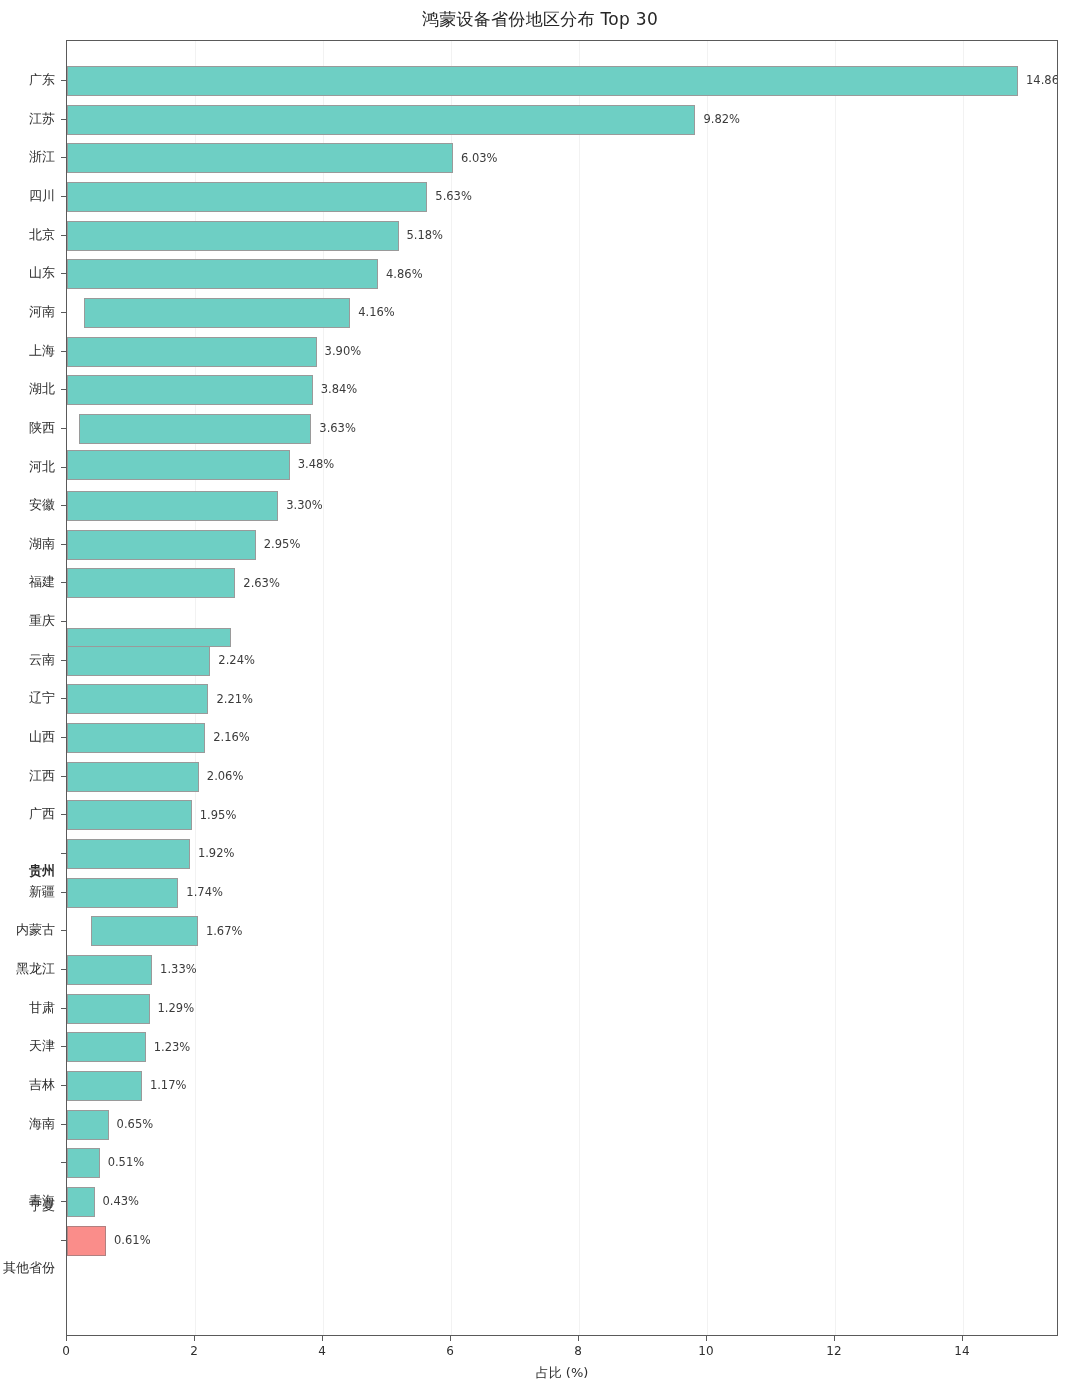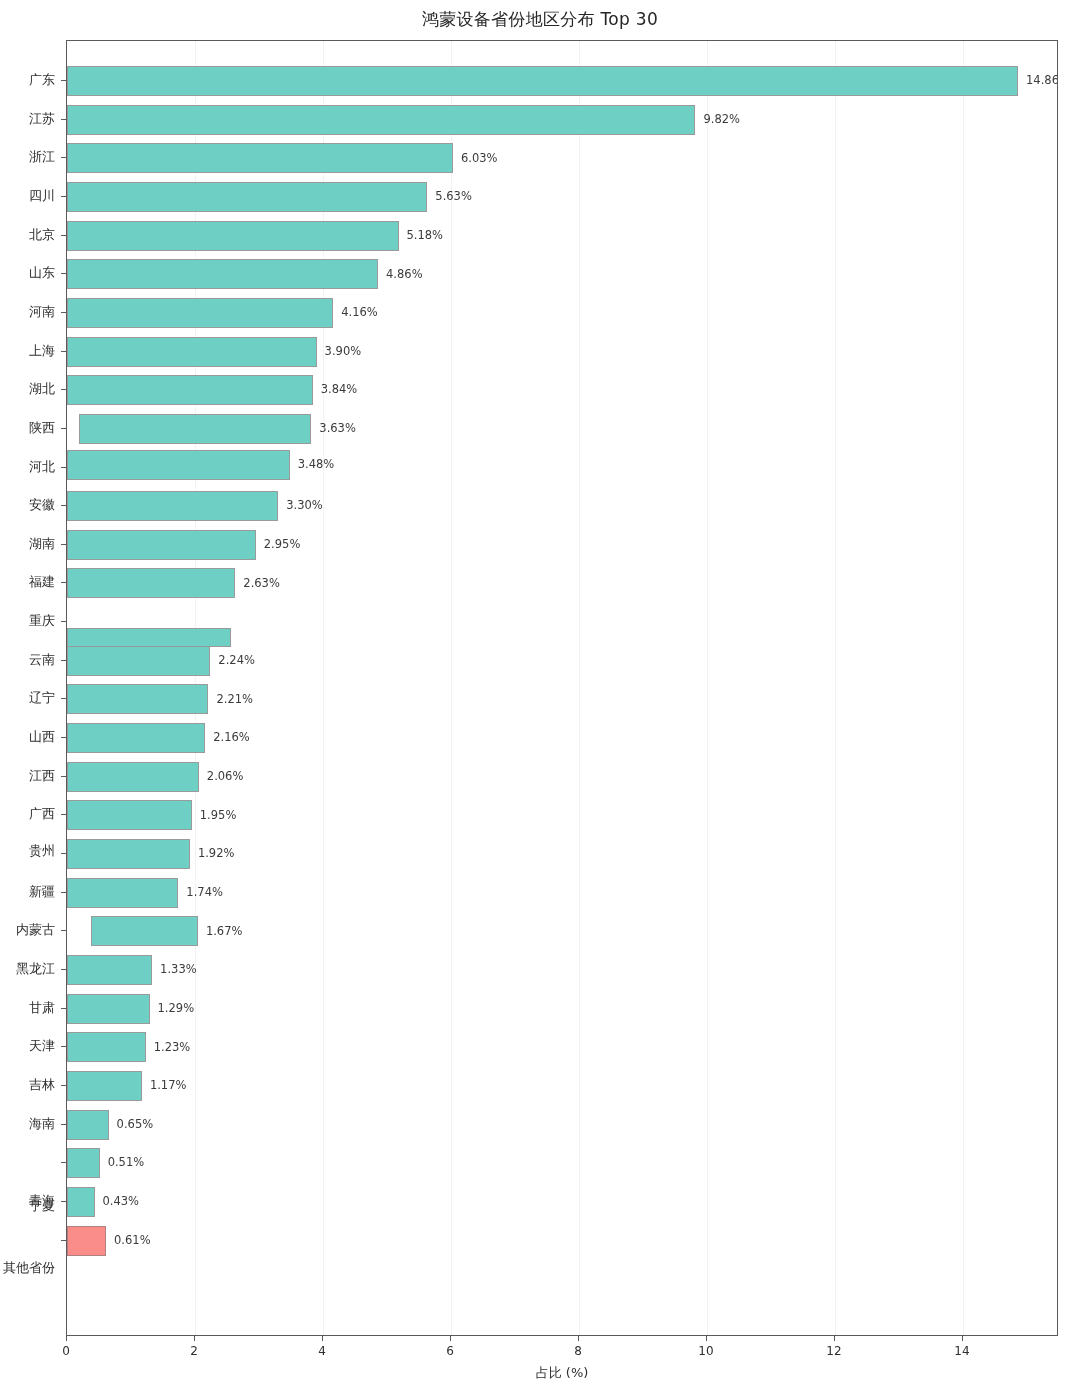--- a/index.html
+++ b/index.html
@@ -181,21 +181,21 @@
       <div class="ylab" style="top: 604.75px;">云南</div>
       <div class="ytick-mark" style="top: 619.75px;"></div>
       <div class="ylab" style="top: 643.4px;">辽宁</div>
       <div class="ytick-mark" style="top: 658.4px;"></div>
       <div class="ylab" style="top: 682.05px;">山西</div>
       <div class="ytick-mark" style="top: 697.05px;"></div>
       <div class="ylab" style="top: 720.7px;">江西</div>
       <div class="ytick-mark" style="top: 735.7px;"></div>
       <div class="ylab" style="top: 759.35px;">广西</div>
       <div class="ytick-mark" style="top: 774.35px;"></div>
-      <div class="ylab" style="top: 796px;">贵州</div>
+      <div class="ylab" style="top: 816px; font-weight: bold;">贵州</div>
       <div class="ytick-mark" style="top: 813px;"></div>
       <div class="ylab" style="top: 836.65px;">新疆</div>
       <div class="ytick-mark" style="top: 851.65px;"></div>
       <div class="ylab" style="top: 875.3px;">内蒙古</div>
       <div class="ytick-mark" style="top: 890.3px;"></div>
       <div class="ylab" style="top: 913.95px;">黑龙江</div>
       <div class="ytick-mark" style="top: 928.95px;"></div>
       <div class="ylab" style="top: 952.6px;">甘肃</div>
       <div class="ytick-mark" style="top: 967.6px;"></div>
       <div class="ylab" style="top: 991.25px;">天津</div>
@@ -237,21 +237,21 @@
         <span class="bar-value">5.63%</span>
       </div>
       <div class="bar-row" style="top: 179.6px;">
         <div class="bar" style="width: 331.52px; background: rgb(110, 207, 196);"></div>
         <span class="bar-value">5.18%</span>
       </div>
       <div class="bar-row" style="top: 218.25px;">
         <div class="bar" style="width: 311.04px; background: rgb(110, 207, 196);"></div>
         <span class="bar-value">4.86%</span>
       </div>
-      <div class="bar-row" style="top: 256.9px;">
+      <div class="bar-row" style="top: 256.9px; margin-left: 17px;">
         <div class="bar" style="width: 266.24px; background: rgb(110, 207, 196);"></div>
         <span class="bar-value">4.16%</span>
       </div>
       <div class="bar-row" style="top: 295.55px;">
         <div class="bar" style="width: 249.6px; background: rgb(110, 207, 196);"></div>
         <span class="bar-value">3.90%</span>
       </div>
       <div class="bar-row" style="top: 334.2px;">
         <div class="bar" style="width: 245.76px; background: rgb(110, 207, 196);"></div>
         <span class="bar-value">3.84%</span>

